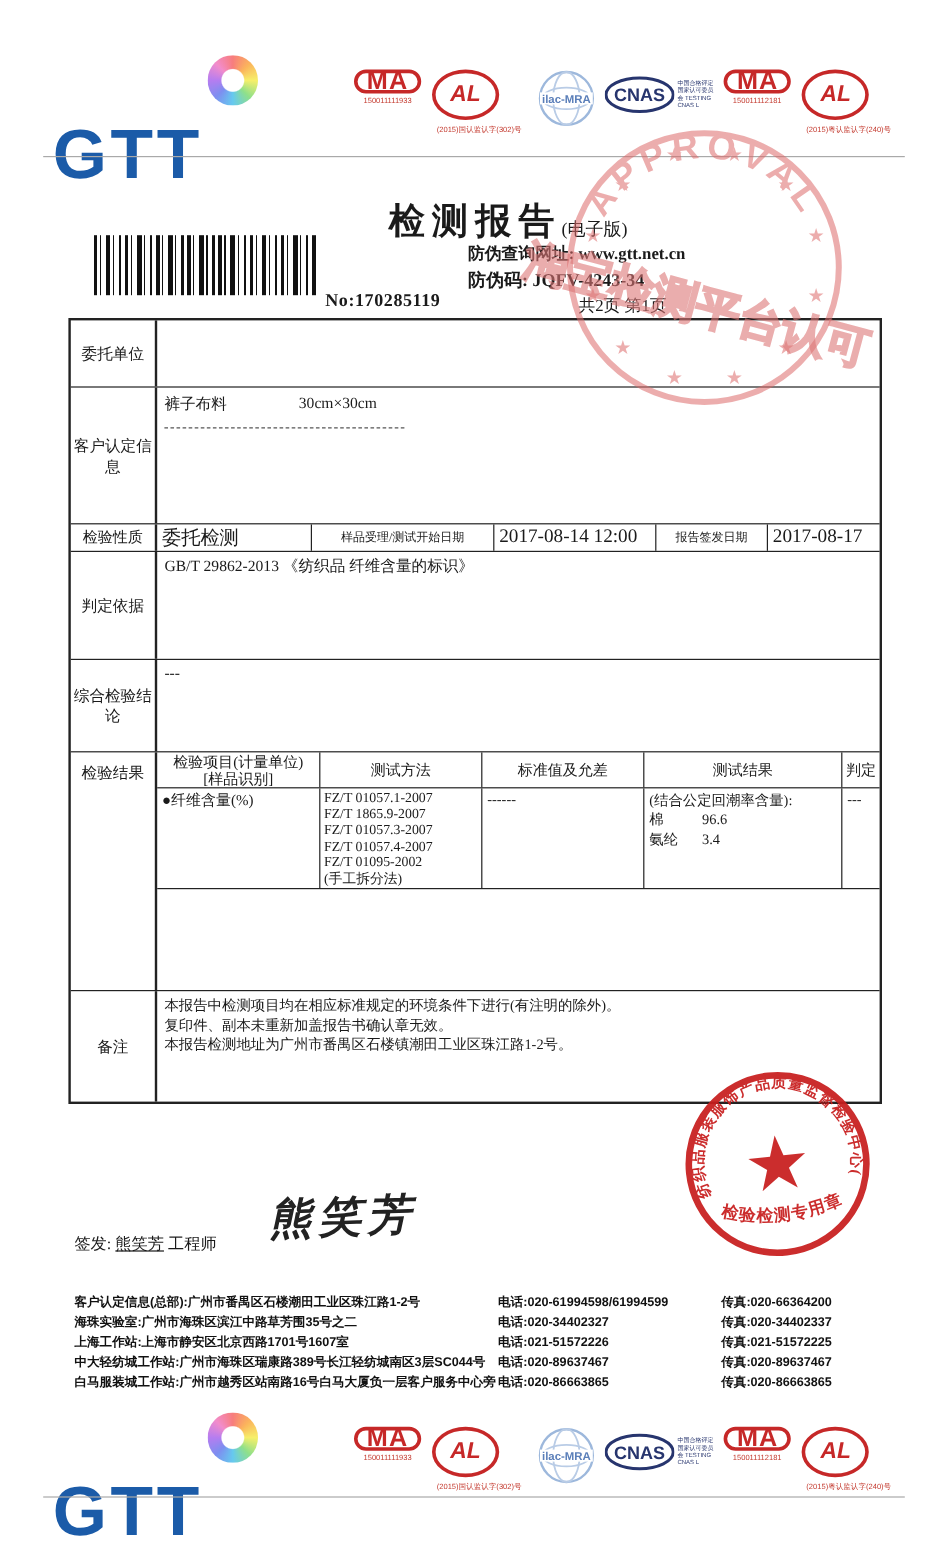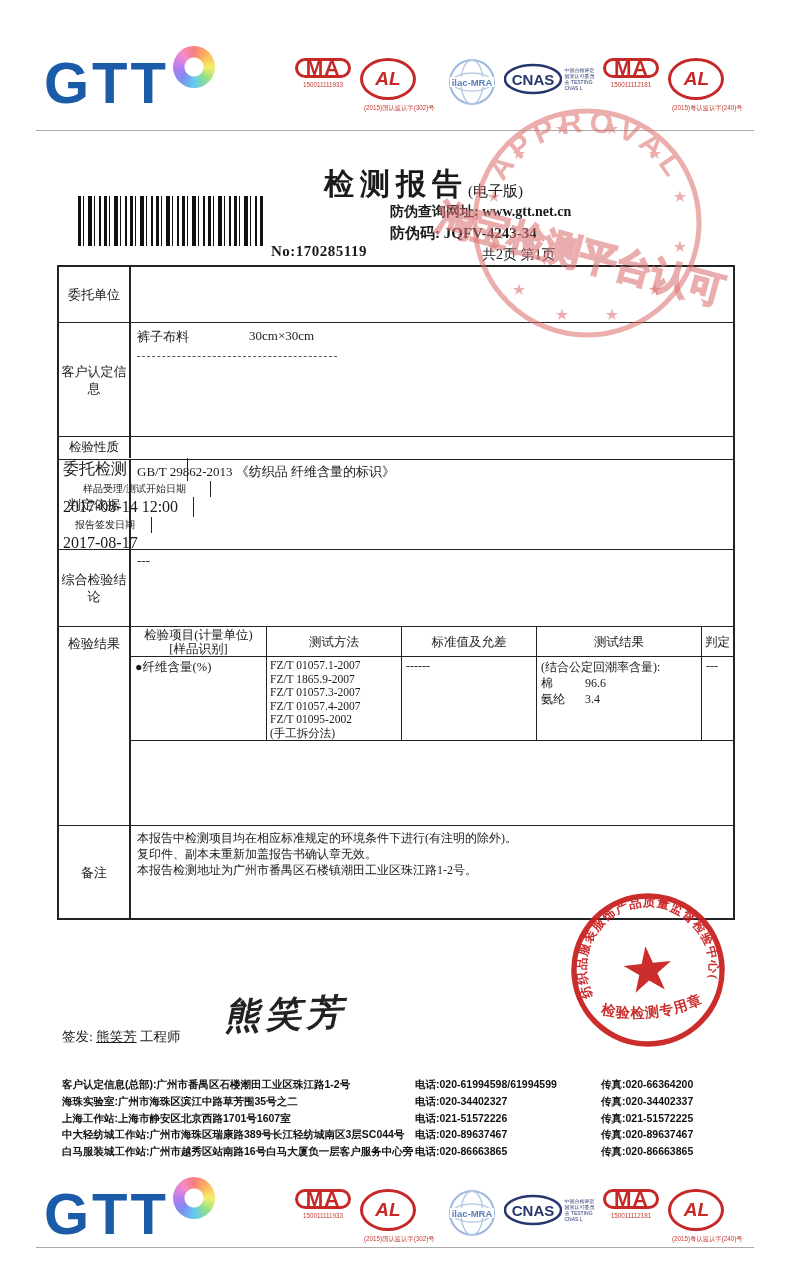--- a/index.html
+++ b/index.html
@@ -2,21 +2,21 @@
 <html><head>
 <meta charset="utf-8">
 <style>
   * { margin:0; padding:0; box-sizing:border-box; }
   body { background:#e9e9e9; font-family:"Liberation Serif","DejaVu Serif",serif; }
   .page { position:relative; width:790px; height:1287px; background:#ffffff; overflow:hidden; color:#1a1a1a; margin:0 auto; }
 
   
   .logo-row { position:absolute; left:0; width:790px; height:80px; }
   .gtt-logo { position:absolute; left:44px; top:0; display:flex; align-items:flex-start; }
-  .gtt-text { font-family:"Liberation Sans","DejaVu Sans",sans-serif; font-weight:bold; font-size:58px; line-height:62px; color:#1b5ba8; letter-spacing:3px; }
+  .gtt-text { font-family:"Liberation Sans","DejaVu Sans",sans-serif; font-weight:bold; font-size:58px; line-height:62px; color:#1b5ba8; letter-spacing:3px;margin-top:46px; }
   .flower { width:42px; height:42px; border-radius:50%; margin-left:4px; margin-top:-6px;
     background:
       radial-gradient(circle at 50% 50%, #ffffff 0 9px, rgba(255,255,255,0) 10px),
       conic-gradient(#f77d7d,#fbb45c,#f6ef6a,#8fe08a,#66c9ef,#7d8ef0,#b57df0,#f28ccb,#f77d7d);
   }
   .marks-row { position:absolute; left:295px; top:6px; width:452px; display:flex; justify-content:space-between; align-items:flex-start; }
   .mark { text-align:center; font-family:"Liberation Sans","DejaVu Sans",sans-serif; }
   .mark-num { font-size:7px; color:#c43b30; margin-top:3px; white-space:nowrap; transform:scale(0.9); }
   .cma-box { width:56px; height:20px; border:3px solid #c62828; border-radius:12px; color:#c62828;
     display:flex; align-items:center; justify-content:center; font-weight:bold; font-size:21px; letter-spacing:1px; }
@@ -42,21 +42,21 @@
 
   
   .rpt-table { position:absolute; left:57px; top:265px; width:678px; height:655px; border:2px solid #222;
     display:flex; flex-direction:column; font-size:13px; z-index:2; }
   .t-row { display:flex; border-bottom:1px solid #222; }
   .t-row:last-child { border-bottom:none; }
   .lbl { width:72px; flex:none; border-right:2px solid #222; display:flex; flex-direction:column;
     align-items:center; justify-content:center; text-align:center; font-size:13px; line-height:17px; padding:2px; }
   .cell { padding:3px 6px; }
   .c-border { border-right:1px solid #222; }
-  .h-r1 { height:56px; } .h-r2 { height:114px; } .h-r3 { height:23px;flex-direction:column; }
+  .h-r1 { height:56px; } .h-r2 { height:114px; } .h-r3 { height:23px; }
   .h-r4 { height:90px; } .h-r5 { height:77px; } .h-r6 { height:199px; } .h-r7 { flex:1; }
   .sample-line { display:flex; gap:60px; padding-top:2px; }
   .dashed-line { width:200px; border-bottom:1px dashed #555; height:11px; }
   .small-cell { font-size:10px; display:flex; align-items:center; justify-content:center; text-align:center; padding:1px 2px; }
   .val-cell { font-size:16px; display:flex; align-items:center; padding:1px 4px; }
   .res-wrap { flex:1; display:flex; flex-direction:column; }
   .res-head { display:flex; height:30px; border-bottom:1px solid #222; }
   .res-data { display:flex; height:84px; border-bottom:1px solid #222; }
   .res-empty { flex:1; }
   .w-item { width:136px; flex:none; } .w-method { width:135px; flex:none; }

